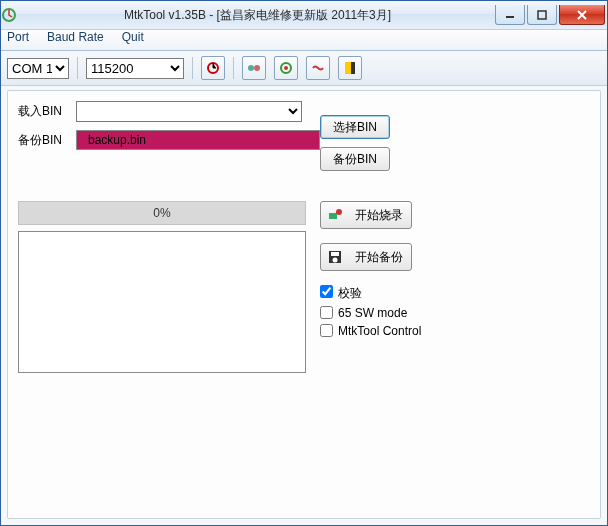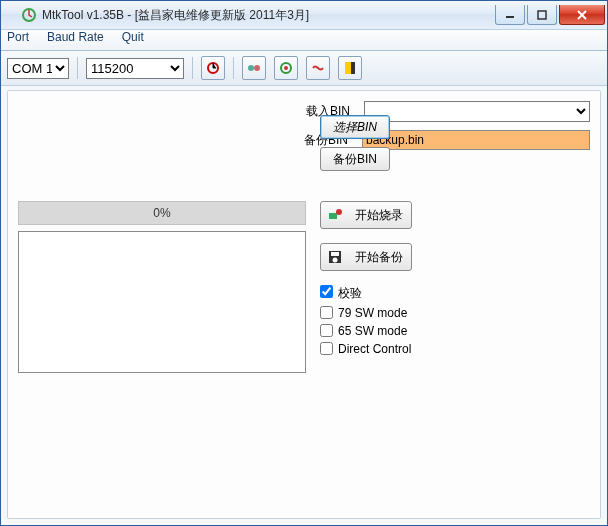--- a/index.html
+++ b/index.html
@@ -19,21 +19,22 @@
   height: 524px;
   display: flex;
   flex-direction: column;
 }
 .titlebar {
   height: 28px;
   background: linear-gradient(#f3f7fb, #e1ebf7 45%, #d5e4f4 46%, #e7f0fa);
   display: flex;
   align-items: center;
   border-bottom: 1px solid #bcd0e5;
-  padding-left: 20px;
+  padding-left: 0;
+  text-align: center;
 }
 .titlebar .icon {
   width: 16px;
   height: 16px;
   margin-right: 5px;
 }
 .titlebar .title {
   flex: 1;
   color: #2a2a2a;
 }
@@ -114,35 +115,34 @@
   border-radius: 2px;
   background: #fdfdfd;
   position: absolute;
   left: 6px; right: 6px; top: 4px; bottom: 6px;
   padding: 10px 10px;
 }
 .row {
   display: flex;
   align-items: center;
   margin-bottom: 8px;
-  justify-content: flex-end;
 }
 .row .lbl {
   width: 58px;
 }
 .combo-wide {
   width: 226px;
 }
 .txt-input {
   width: 220px;
   height: 18px;
   border: 1px solid #8a8a8a;
-  padding: 0 3px;
+  padding: 0 11px;
   font-size: 12px;
-  background: #fdba74;
+  background: #be185d;
 }
 .btn {
   height: 22px;
   padding: 0 12px;
   border: 1px solid #8a8a8a;
   background: linear-gradient(#fdfdfd,#e6e6e6);
   border-radius: 3px;
   font-size: 12px;
   display: inline-flex;
   align-items: center;
@@ -293,21 +293,21 @@
         <select class="combo-wide">
           <option></option>
         </select>
       </div>
       <div class="row">
         <span class="lbl">备份BIN</span>
         <input class="txt-input" value="backup.bin" style="">
       </div>
 
       <div class="side">
-        <div style="margin-bottom:8px;font-style:italic;">
+        <div style="margin-bottom:8px;">
           <span class="btn default">选择BIN</span>
         </div>
         <div>
           <span class="btn">备份BIN</span>
         </div>
       </div>
 
       <div class="progress-wrap">
         <span>0%</span>
       </div>
@@ -333,28 +333,24 @@
               </svg>
           </span>
           <span>开始备份</span>
         </div>
 
         <div class="chk">
           <input type="checkbox" id="c1" checked="" style="">
           <span>校验</span>
         </div>
         <div class="chk">
-          <input type="checkbox" id="c2" style="">
-          <span>79 SW mode</span>
-        </div>
-        <div class="chk">
           <input type="checkbox" id="c3" style="">
           <span>65 SW mode</span>
         </div>
         <div class="chk">
           <input type="checkbox" id="c4" style="">
-          <span>Direct Control</span>
+          <span>MtkTool Control</span>
         </div>
       </div>
 
     </div>
   </div>
 </div>
 
 </body></html>

